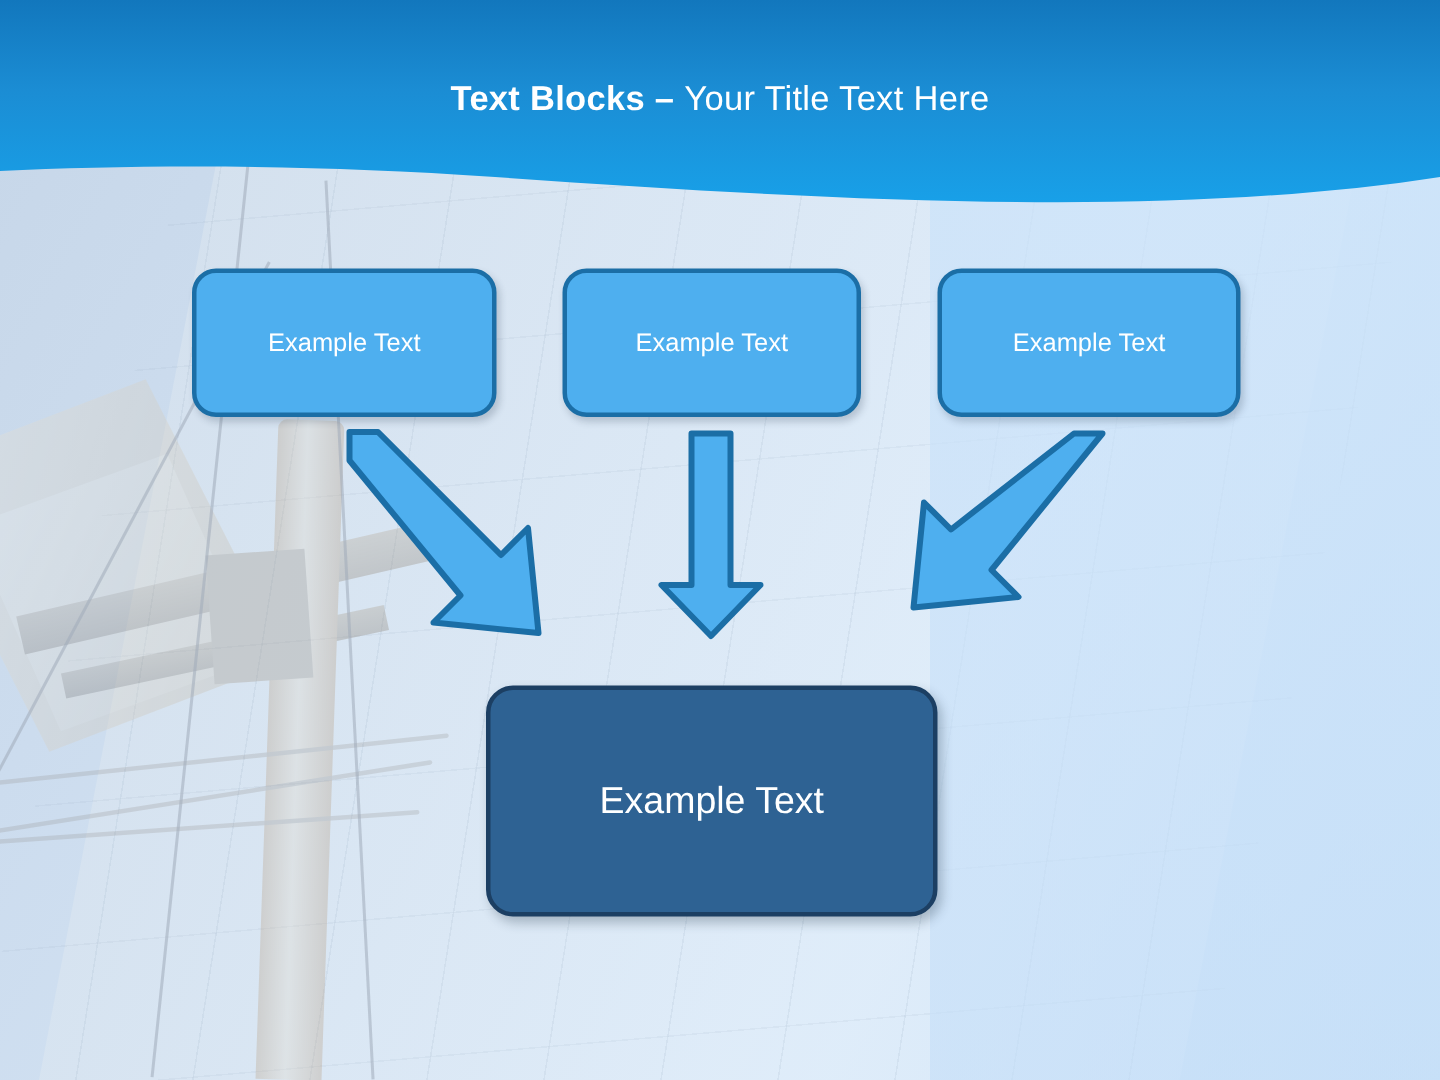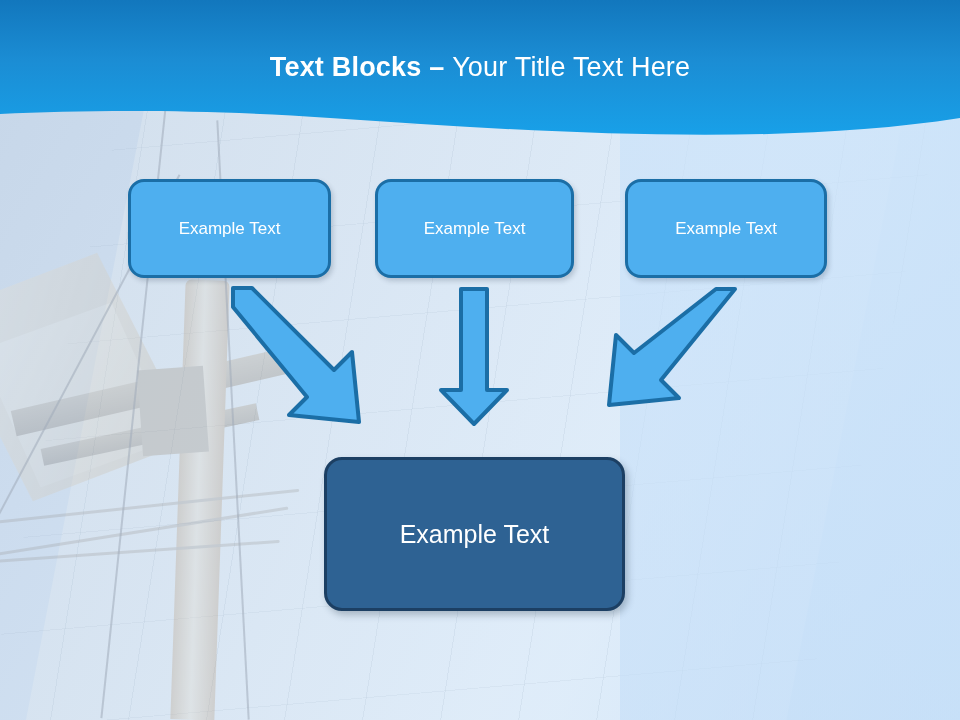--- a/index.html
+++ b/index.html
@@ -149,21 +149,21 @@
     overflow: visible;
   }
   .header svg { display: block; }
 
   .header-title {
     position: absolute;
     left: 0; top: 52px;
     width: 960px;
     text-align: center;
     color: #ffffff;
-    font-size: 27px;
+    font-size: 23px;
     font-weight: 400;
     letter-spacing: .2px;
     white-space: nowrap;
   }
   .header-title .strong { font-weight: 700; }
 
   
   .top-box {
     position: absolute;
     background: #4eafef;

